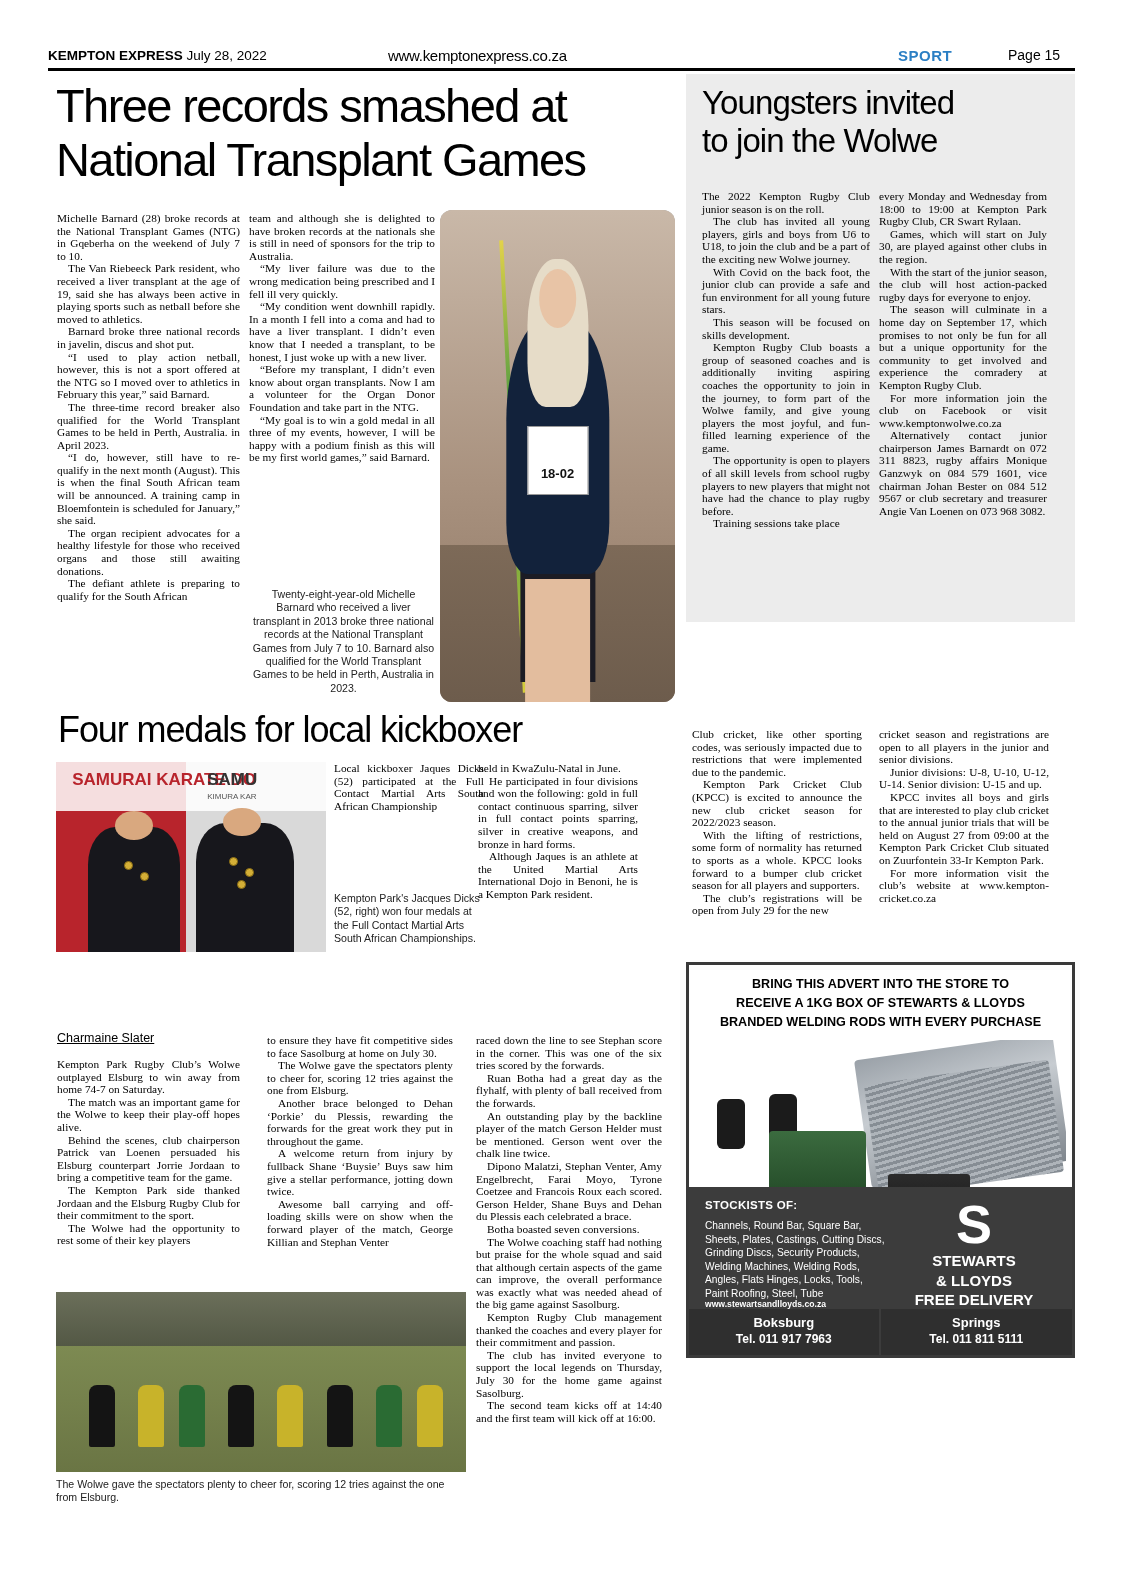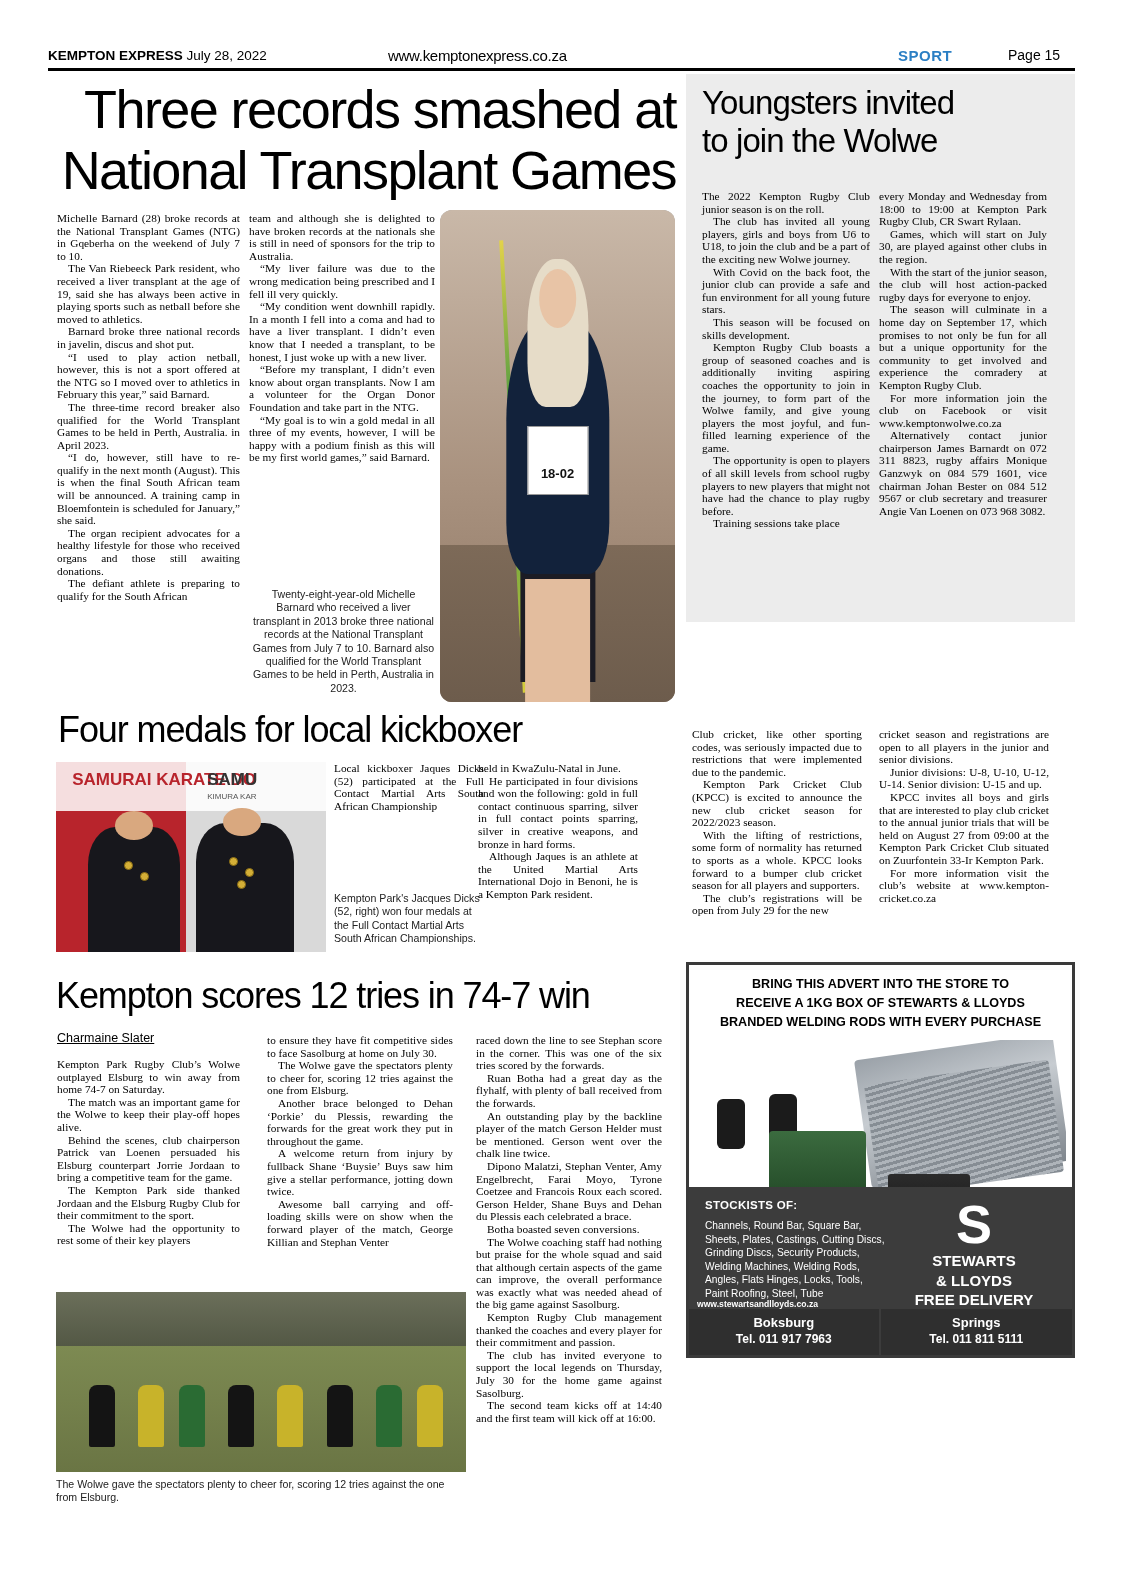--- a/index.html
+++ b/index.html
@@ -28,21 +28,21 @@
   .hl { font-family: "Liberation Sans", sans-serif; font-weight: normal; color: #000; line-height: 1.02; letter-spacing: -1.2px; }
   .body-col { font-family: "Liberation Serif", serif; font-size: 11.3px; line-height: 12.6px; text-align: justify; color: #000; }
   .body-col p { text-indent: 11px; }
   .body-col p.first { text-indent: 0; }
   .caption { font-family: "Liberation Sans", sans-serif; font-size: 10.6px; line-height: 13.4px; color: #222; }
   .caption.center { text-align: center; }
 
   
   #hl-transplant {
     position: absolute; left: 56px; top: 82px; width: 620px;
-    font-size: 54px; letter-spacing: -1.6px; text-align: right;
+    font-size: 47px; letter-spacing: -1.6px;
   }
   #hl-transplant .l2 { display:block; margin-top: 6px; }
   #s1-c1 { position: absolute; left: 57px; top: 212px; width: 183px; height: 490px; }
   #s1-c2 { position: absolute; left: 249px; top: 212px; width: 186px; height: 350px; }
 
   #s1-photo {
     position: absolute; left: 440px; top: 210px; width: 235px; height: 492px;
     overflow: hidden; background: #a3a3a3; border-radius: 12px;
   }
   #s1-cap { position: absolute; left: 252px; top: 588px; width: 183px; }
@@ -90,21 +90,21 @@
   }
   #ad-head {
     margin: 10px 8px 0 8px; text-align: center;
     font-family: "Liberation Sans", sans-serif; font-weight: bold;
     font-size: 12.6px; line-height: 19px; color: #000;
   }
   #ad-photo { position: relative; margin: 8px 6px 0 6px; height: 268px; background: #ffffff; overflow: hidden; }
   #ad-bottom { position: absolute; left: 0; bottom: 0; width: 100%; height: 168px; background: #3c3c3c; color: #fff; }
   #stock-title { position:absolute; left: 16px; top: 12px; font-family:"Liberation Sans",sans-serif; font-weight:bold; font-size: 11.5px; letter-spacing:0.3px; }
   #stock-list { position:absolute; left: 16px; top: 32px; width: 180px; font-family:"Liberation Sans",sans-serif; font-size: 10.2px; line-height: 13.6px; }
-  #ad-web { position:absolute; left:8px; bottom: 46px; font-family:"Liberation Sans",sans-serif; font-weight:bold; font-size: 8.6px; }
+  #ad-web { position:absolute; left:16px; bottom: 46px; font-family:"Liberation Sans",sans-serif; font-weight:bold; font-size: 8.6px; }
   #ad-logo { position:absolute; right: 18px; top: 12px; width: 160px; text-align:center; color:#fff; }
   #ad-free { position:absolute; right: 18px; top: 104px; width: 160px; text-align:center; font-family:"Liberation Sans",sans-serif; font-weight:bold; font-size: 15px; }
   .ad-branch { position: absolute; bottom: 0; height: 46px; background:#2f2f2f; color:#fff; text-align:center; font-family:"Liberation Sans",sans-serif; font-weight:bold; }
   .ad-branch .bname { font-size: 13px; margin-top: 6px; }
   .ad-branch .btel { font-size: 12px; margin-top: 2px; }
   #branch-left { left:0; width: 50%; border-right: 2px solid #3c3c3c; }
   #branch-right { right:0; width: 50%; }
   
   .tp-sky { inset:0; background: linear-gradient(#c9b8a8, #a9927f 55%, #8d7663); position:absolute; }
   .tp-grass { position:absolute; left:0; bottom:0; width:100%; height:32%; background: linear-gradient(#7d6a58,#6d5c4c); }
@@ -254,21 +254,20 @@
     <p>With the lifting of restrictions, some form of normality has returned to sports as a whole. KPCC looks forward to a bumper club cricket season for all players and supporters.</p>
     <p>The club’s registrations will be open from July 29 for the new</p>
   </div>
   <div class="body-col" id="s4-c2">
     <p class="first">cricket season and registrations are open to all players in the junior and senior divisions.</p>
     <p>Junior divisions: U-8, U-10, U-12, U-14. Senior division: U-15 and up.</p>
     <p>KPCC invites all boys and girls that are interested to play club cricket to the annual junior trials that will be held on August 27 from 09:00 at the Kempton Park Cricket Club situated on Zuurfontein 33-Ir Kempton Park.</p>
     <p>For more information visit the club’s website at www.kempton-cricket.co.za</p>
   </div>
 
-  <h2 class="hl" id="hl-tries">Kempton scores 12 tries in 74-7 win</h2>
   <div id="byline">Charmaine Slater</div>
   <div class="body-col" id="s5-c1">
     <p class="first">Kempton Park Rugby Club’s Wolwe outplayed Elsburg to win away from home 74-7 on Saturday.</p>
     <p>The match was an important game for the Wolwe to keep their play-off hopes alive.</p>
     <p>Behind the scenes, club chairperson Patrick van Loenen persuaded his Elsburg counterpart Jorrie Jordaan to bring a competitive team for the game.</p>
     <p>The Kempton Park side thanked Jordaan and the Elsburg Rugby Club for their commitment to the sport.</p>
     <p>The Wolwe had the opportunity to rest some of their key players</p>
   </div>
   <div class="body-col" id="s5-c2">
     <p class="first">to ensure they have fit competitive sides to face Sasolburg at home on July 30.</p>

